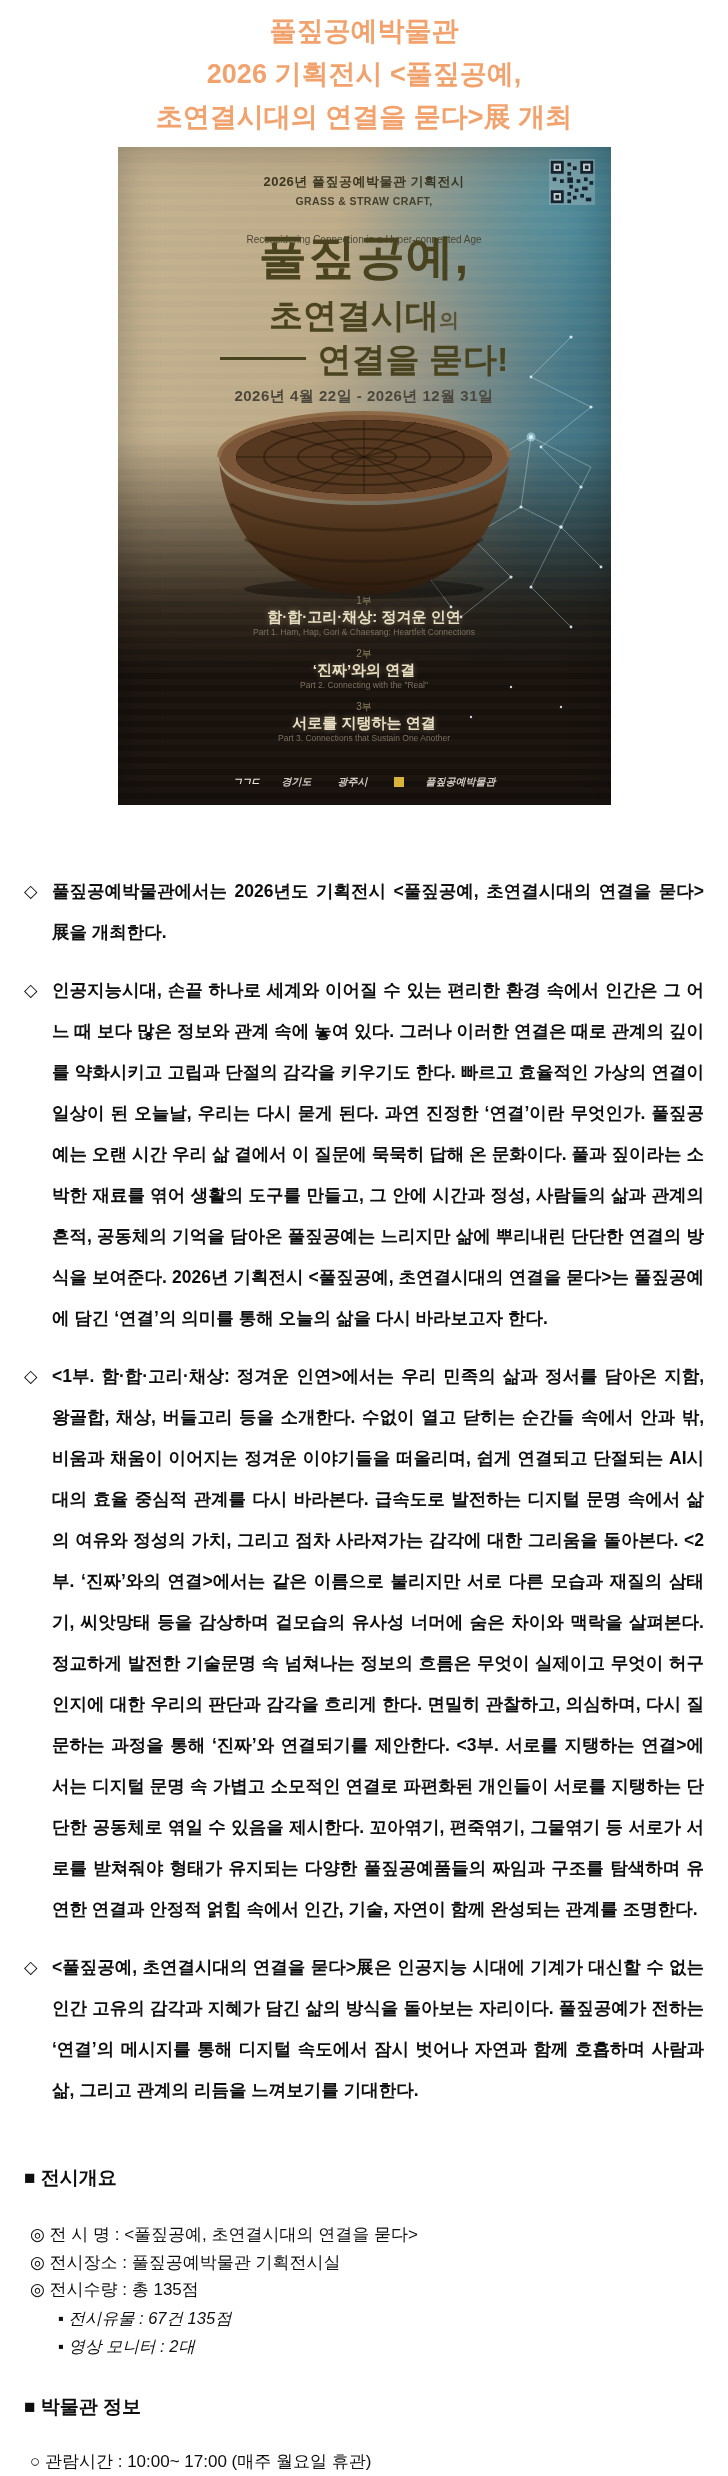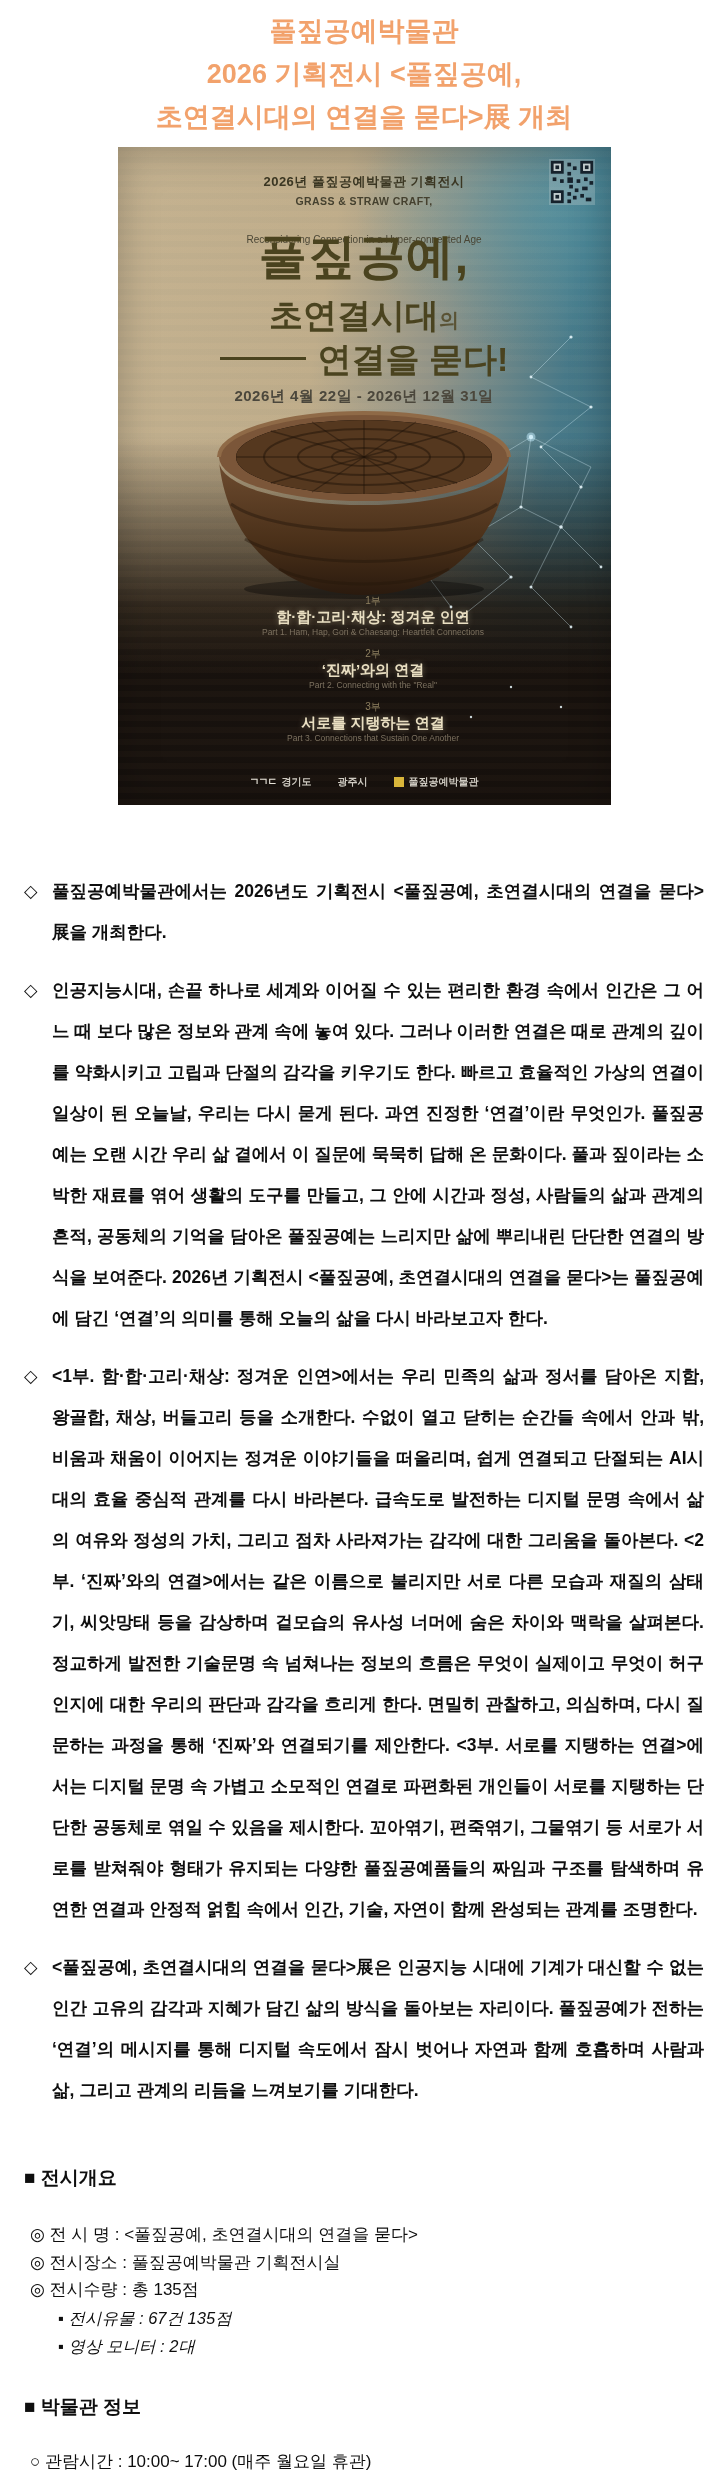--- a/index.html
+++ b/index.html
@@ -23,27 +23,27 @@
   .p-en2{top:62px;font-size:10px;color:#4a4635;margin-top:25px;}
   .p-qr{position:absolute;top:12px;right:16px;width:46px;height:46px;}
   .p-title1{top:78px;font-size:48px;font-weight:bold;color:#4a431f;letter-spacing:1px;}
   .p-title2{top:146px;font-size:34px;font-weight:bold;color:#4a431f;}
   .p-title2 .suffix{font-size:20px;color:#5a5335;}
   .p-title3{top:190px;font-size:34px;font-weight:bold;color:#4a431f;}
   .p-title3 .dash{display:inline-block;width:86px;height:3px;background:#4a431f;margin-right:12px;vertical-align:11px;}
   .p-dates{top:240px;font-size:15px;font-weight:bold;color:#4b473c;letter-spacing:0.5px;}
   .p-basket{position:absolute;top:262px;left:50%;transform:translateX(-50%);width:310px;height:195px;}
   .p-net{position:absolute;top:170px;right:0;width:250px;height:430px;pointer-events:none;}
-  .p-parts{position:absolute;top:447px;left:0;width:100%;text-align:center;margin-left:9px;}
+  .p-parts{position:absolute;top:447px;left:0;width:100%;text-align:center;}
   .p-part{margin-bottom:9px;}
   .p-part .lab{font-size:10px;color:#8d7f5f;line-height:14px;}
   .p-part .tit{font-size:15px;font-weight:bold;color:#e9dfc2;line-height:18px;text-shadow:0 0 6px rgba(255,240,200,0.35);}
   .p-part .sub{font-size:8.5px;color:#7d7260;line-height:12px;}
   .p-logos{position:absolute;bottom:16px;left:0;width:100%;display:flex;justify-content:center;align-items:center;gap:26px;color:#cfcbc2;font-size:10px;}
-  .p-logo{display:flex;align-items:center;gap:5px;font-weight:bold;}
+  .p-logo{display:flex;align-items:center;gap:22px;font-weight:bold;font-style:italic;}
   .gg-mark{font-weight:bold;color:#e6e2d8;letter-spacing:-1px;}
   .museum-mark{display:inline-block;width:10px;height:10px;background:#d8b53a;}
 
   
   main{margin-top:66px;}
   .para{position:relative;margin:0 0 17px;padding:0 24px 0 52px;font-size:17.5px;line-height:41px;font-weight:bold;text-align:justify;}
   .para .marker{position:absolute;left:24px;top:0;font-weight:bold;}
 
   
   .sec{margin-top:54px;}

